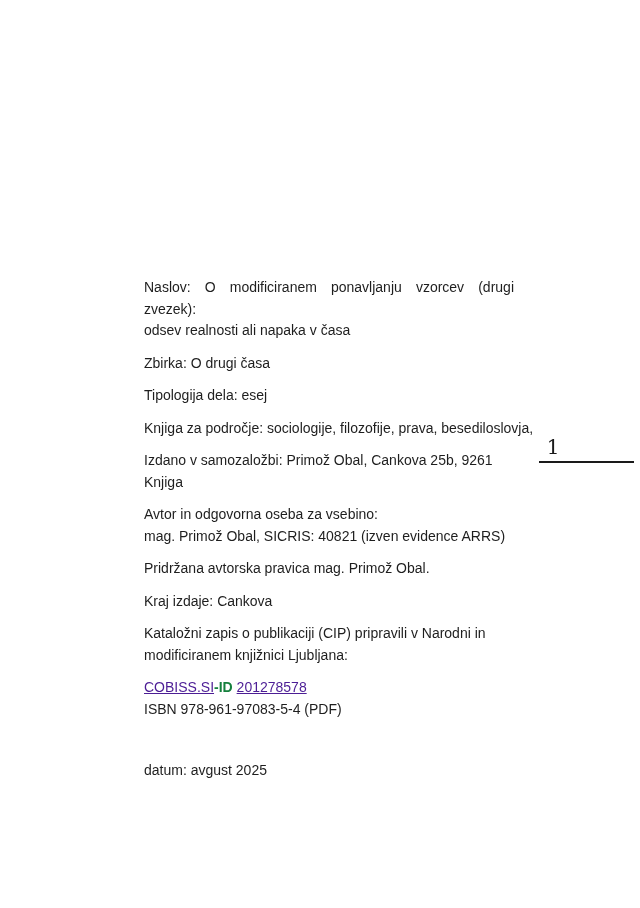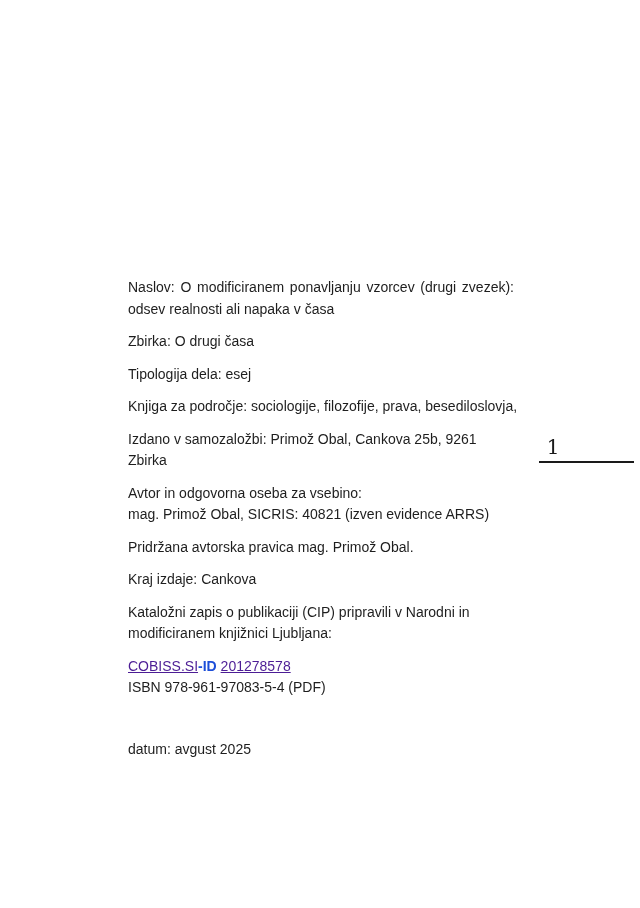--- a/index.html
+++ b/index.html
@@ -16,33 +16,33 @@
   .content {
     position: absolute;
     left: 128px;
     top: 277px;
     width: 386px;
     font-size: 14px;
     line-height: 21.5px;
     color: #1e1e1e;
   }
   .para { margin-bottom: 11px; }
-  .line { white-space: nowrap; }
+  .line { white-space: nowrap; margin-left: 16px; }
   .line.justify {
     white-space: normal;
     text-align: justify;
     text-align-last: justify;
   }
   .spacer-para { height: 18px; margin-bottom: 11px; }
   a.doc-link {
     color: #4c1d95;
     text-decoration: underline;
     cursor: pointer;
   }
-  .bold-black { font-weight: bold; color: #1d4ed8; }
+  .bold-black { font-weight: bold; color: #15803d; }
   .page-number {
     position: absolute;
     left: 540px;
     top: 434px;
     width: 26px;
     text-align: center;
     font-family: "DejaVu Serif", "Liberation Serif", serif;
     font-size: 20px;
     line-height: 26px;
     color: #1a1a1a;
@@ -78,21 +78,21 @@
     <div class="para">
       <div class="line">Tipologija dela: esej</div>
     </div>
 
     <div class="para">
       <div class="line">Knjiga za področje: sociologije, filozofije, prava, besediloslovja,</div>
     </div>
 
     <div class="para">
       <div class="line">Izdano v samozaložbi: Primož Obal, Cankova 25b, 9261</div>
-      <div class="line">Zbirka</div>
+      <div class="line">Knjiga</div>
     </div>
 
     <div class="para">
       <div class="line">Avtor in odgovorna oseba za vsebino:</div>
       <div class="line">mag. Primož Obal, SICRIS: 40821 (izven evidence ARRS)</div>
     </div>
 
     <div class="para">
       <div class="line">Pridržana avtorska pravica mag. Primož Obal.</div>
     </div>

